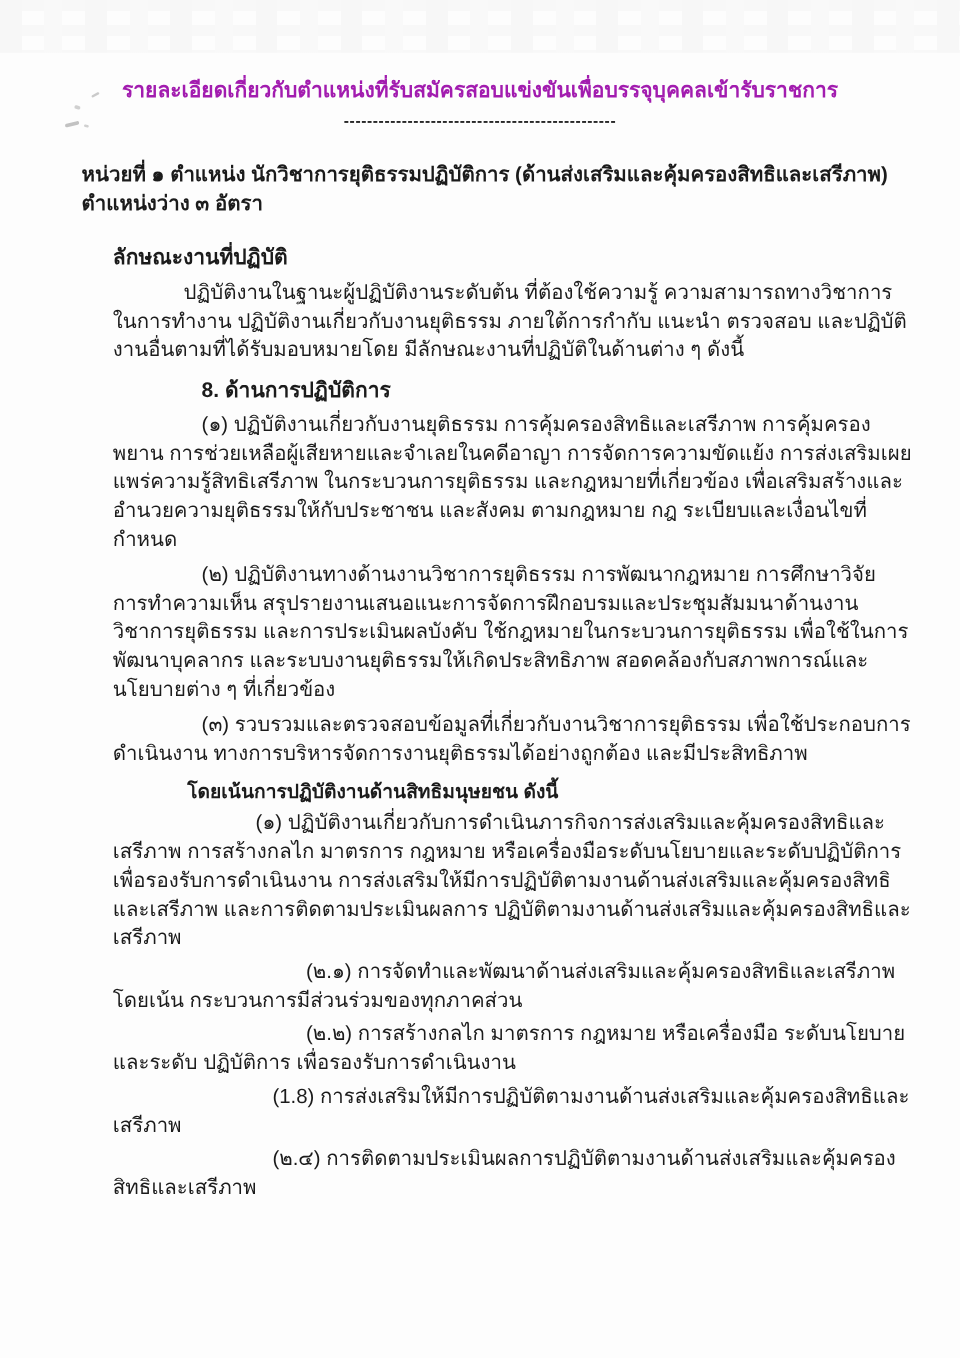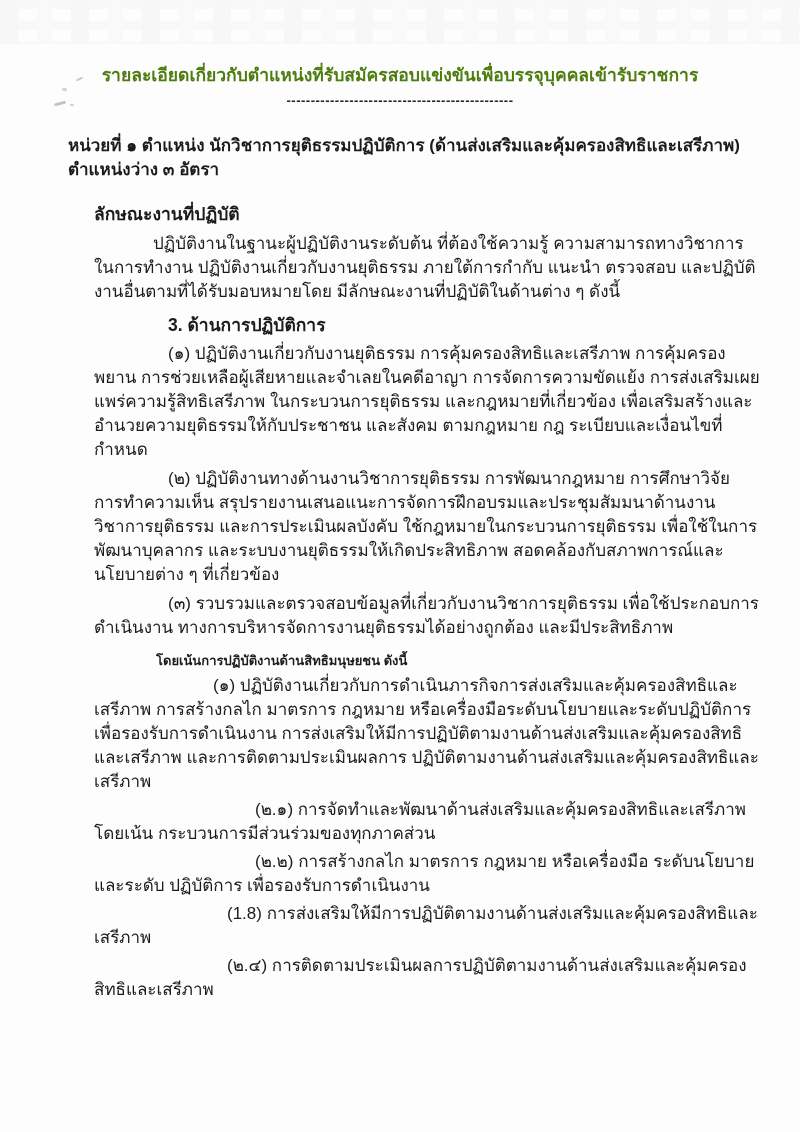--- a/index.html
+++ b/index.html
@@ -31,21 +31,21 @@
   .pencil-mark .s3 { left: 4px;  top: 26px; width: 12px; height: 2.5px; transform: rotate(-14deg); opacity: .8; }
   .pencil-mark .s4 { left: 20px; top: 28px; width: 4px;  height: 2px; transform: rotate(10deg);  opacity: .6; }
 
   .doc-header {
     position: relative;
     padding-top: 62px;
     text-align: center;
     font-weight: bold;
     font-size: 17.5px;
     line-height: 26.5px;
-    color: #4d7c0f;
+    color: #a21caf;
   }
   .divider-line {
     text-align: center;
     font-weight: bold;
     font-size: 13px;
     letter-spacing: .5px;
     line-height: 16px;
     margin-top: 4px;
     color: #222;
   }
@@ -71,21 +71,21 @@
     font-weight: bold;
     margin-top: 9px;
     margin-left: 74px;
     font-size: 17.5px;
   }
   .ops-item { text-indent: 74px; margin-top: 5px; }
   .hr-heading {
     font-weight: bold;
     margin-top: 9px;
     margin-left: 62px;
-    font-size: 13px;
+    font-size: 16px;
   }
   .hr-item  { text-indent: 119px; margin-top: 1px; }
   .sub-item-deep    { text-indent: 161px; margin-top: 4px; }
   .sub-item-shallow { text-indent: 133px; margin-top: 4px; }
 </style>
 </head>
 <body>
 
 <div class="page">
 
@@ -105,21 +105,21 @@
   <div class="divider-line">-----------------------------------------------</div>
 
   <div class="doc-body">
 
     <div class="unit-heading">หน่วยที่ ๑  ตำแหน่ง นักวิชาการยุติธรรมปฏิบัติการ (ด้านส่งเสริมและคุ้มครองสิทธิและเสรีภาพ) ตำแหน่งว่าง ๓ อัตรา</div>
 
     <div class="section-heading">ลักษณะงานที่ปฏิบัติ</div>
 
     <div class="intro-para">ปฏิบัติงานในฐานะผู้ปฏิบัติงานระดับต้น ที่ต้องใช้ความรู้ ความสามารถทางวิชาการในการทำงาน ปฏิบัติงานเกี่ยวกับงานยุติธรรม ภายใต้การกำกับ แนะนำ ตรวจสอบ และปฏิบัติงานอื่นตามที่ได้รับมอบหมายโดย มีลักษณะงานที่ปฏิบัติในด้านต่าง ๆ ดังนี้</div>
 
-    <div class="ops-heading">3. ด้านการปฏิบัติการ</div>
+    <div class="ops-heading">8. ด้านการปฏิบัติการ</div>
 
     <div class="ops-item">(๑) ปฏิบัติงานเกี่ยวกับงานยุติธรรม การคุ้มครองสิทธิและเสรีภาพ การคุ้มครองพยาน การช่วยเหลือผู้เสียหายและจำเลยในคดีอาญา การจัดการความขัดแย้ง การส่งเสริมเผยแพร่ความรู้สิทธิเสรีภาพ ในกระบวนการยุติธรรม และกฎหมายที่เกี่ยวข้อง เพื่อเสริมสร้างและอำนวยความยุติธรรมให้กับประชาชน และสังคม ตามกฎหมาย กฎ ระเบียบและเงื่อนไขที่กำหนด</div>
     <div class="ops-item">(๒) ปฏิบัติงานทางด้านงานวิชาการยุติธรรม การพัฒนากฎหมาย การศึกษาวิจัย การทำความเห็น สรุปรายงานเสนอแนะการจัดการฝึกอบรมและประชุมสัมมนาด้านงานวิชาการยุติธรรม และการประเมินผลบังคับ ใช้กฎหมายในกระบวนการยุติธรรม เพื่อใช้ในการพัฒนาบุคลากร และระบบงานยุติธรรมให้เกิดประสิทธิภาพ สอดคล้องกับสภาพการณ์และนโยบายต่าง ๆ ที่เกี่ยวข้อง</div>
     <div class="ops-item">(๓) รวบรวมและตรวจสอบข้อมูลที่เกี่ยวกับงานวิชาการยุติธรรม เพื่อใช้ประกอบการดำเนินงาน ทางการบริหารจัดการงานยุติธรรมได้อย่างถูกต้อง และมีประสิทธิภาพ</div>
 
     <div class="hr-heading">โดยเน้นการปฏิบัติงานด้านสิทธิมนุษยชน ดังนี้</div>
 
     <div class="hr-item">(๑) ปฏิบัติงานเกี่ยวกับการดำเนินภารกิจการส่งเสริมและคุ้มครองสิทธิและเสรีภาพ การสร้างกลไก มาตรการ กฎหมาย หรือเครื่องมือระดับนโยบายและระดับปฏิบัติการเพื่อรองรับการดำเนินงาน การส่งเสริมให้มีการปฏิบัติตามงานด้านส่งเสริมและคุ้มครองสิทธิและเสรีภาพ และการติดตามประเมินผลการ ปฏิบัติตามงานด้านส่งเสริมและคุ้มครองสิทธิและเสรีภาพ</div>
 
     <div class="sub-item-deep">(๒.๑) การจัดทำและพัฒนาด้านส่งเสริมและคุ้มครองสิทธิและเสรีภาพ โดยเน้น กระบวนการมีส่วนร่วมของทุกภาคส่วน</div>

